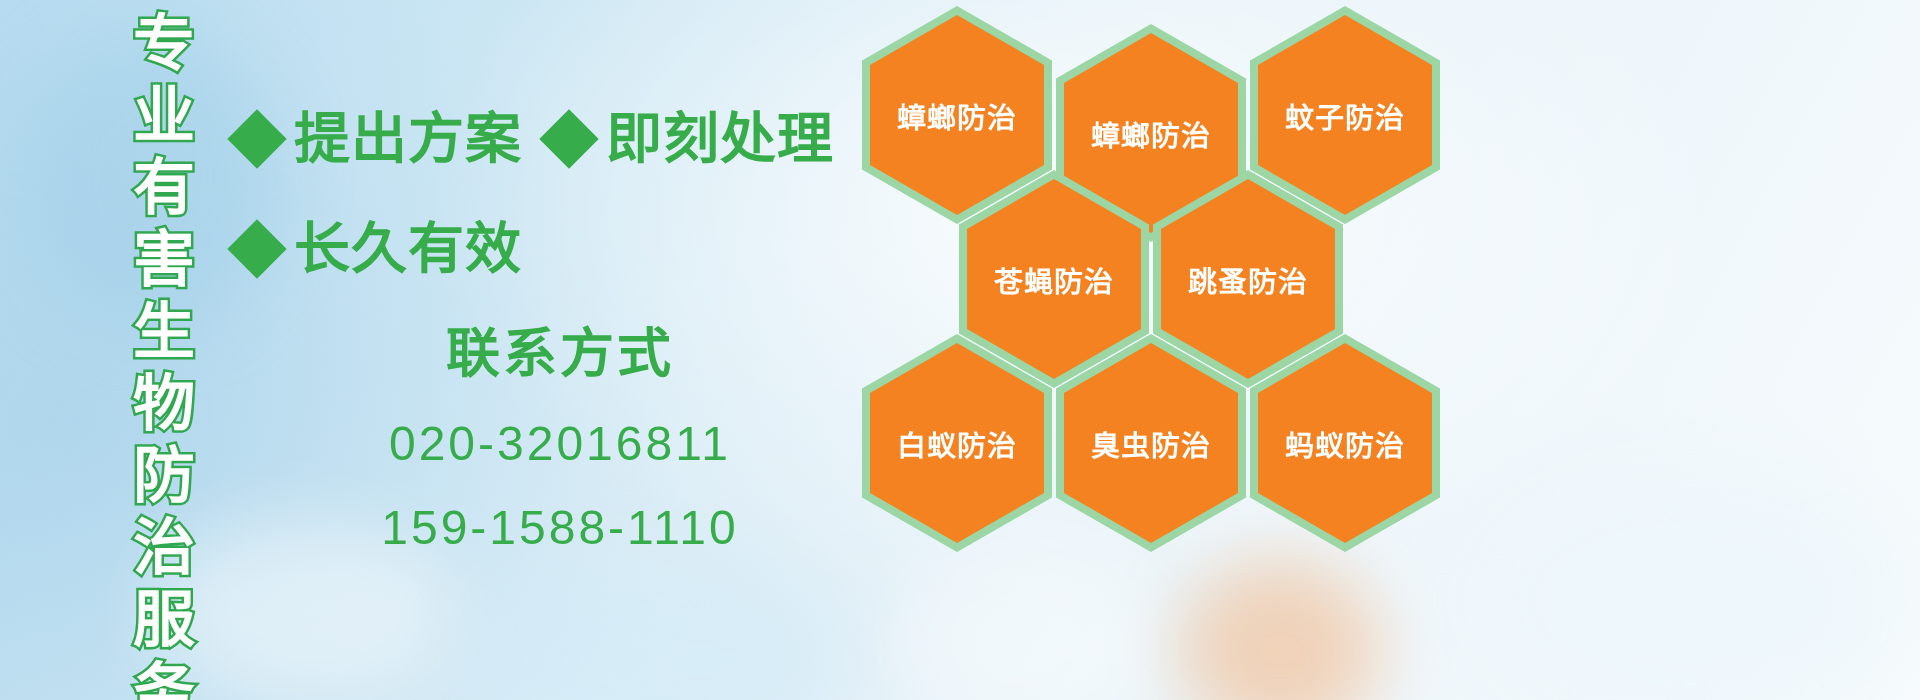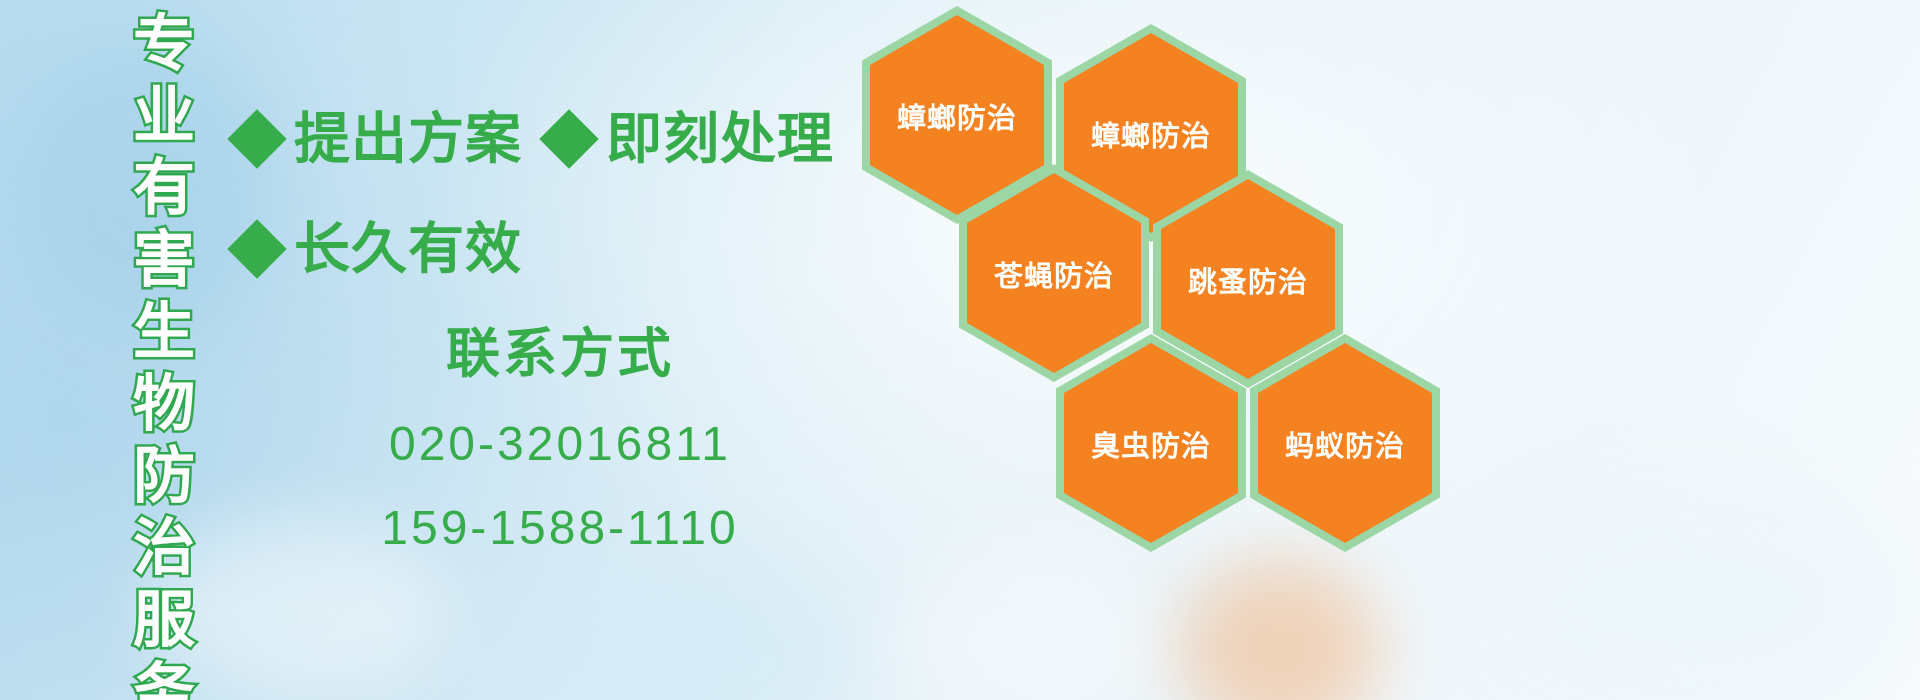--- a/index.html
+++ b/index.html
@@ -222,30 +222,38 @@
   <div id="hex-grid">
 
     <div class="hex" style="left:0px;   top:10px;">
       <div class="hex-inner"></div>
       <span class="hex-label">蟑螂防治</span>
     </div>
     <div class="hex" style="left:194px; top:28px;">
       <div class="hex-inner"></div>
       <span class="hex-label">蟑螂防治</span>
     </div>
-
-    <div class="hex" style="left:97px;  top:168px;justify-content:center;">
+    <div class="hex" style="left:388px; top:10px;">
+      <div class="hex-inner"></div>
+      <span class="hex-label">蚊子防治</span>
+    </div>
+
+    <div class="hex" style="left:97px;  top:174px;justify-content:center;">
       <div class="hex-inner"></div>
       <span class="hex-label">苍蝇防治</span>
     </div>
     <div class="hex" style="left:291px; top:174px;">
       <div class="hex-inner"></div>
       <span class="hex-label">跳蚤防治</span>
     </div>
 
+    <div class="hex" style="left:0px;   top:338px;">
+      <div class="hex-inner"></div>
+      <span class="hex-label">白蚁防治</span>
+    </div>
     <div class="hex" style="left:388px; top:338px;">
       <div class="hex-inner"></div>
       <span class="hex-label">蚂蚁防治</span>
     </div>
     <div class="hex" style="left:194px; top:338px;">
       <div class="hex-inner"></div>
       <span class="hex-label">臭虫防治</span>
     </div>
 
   </div>

